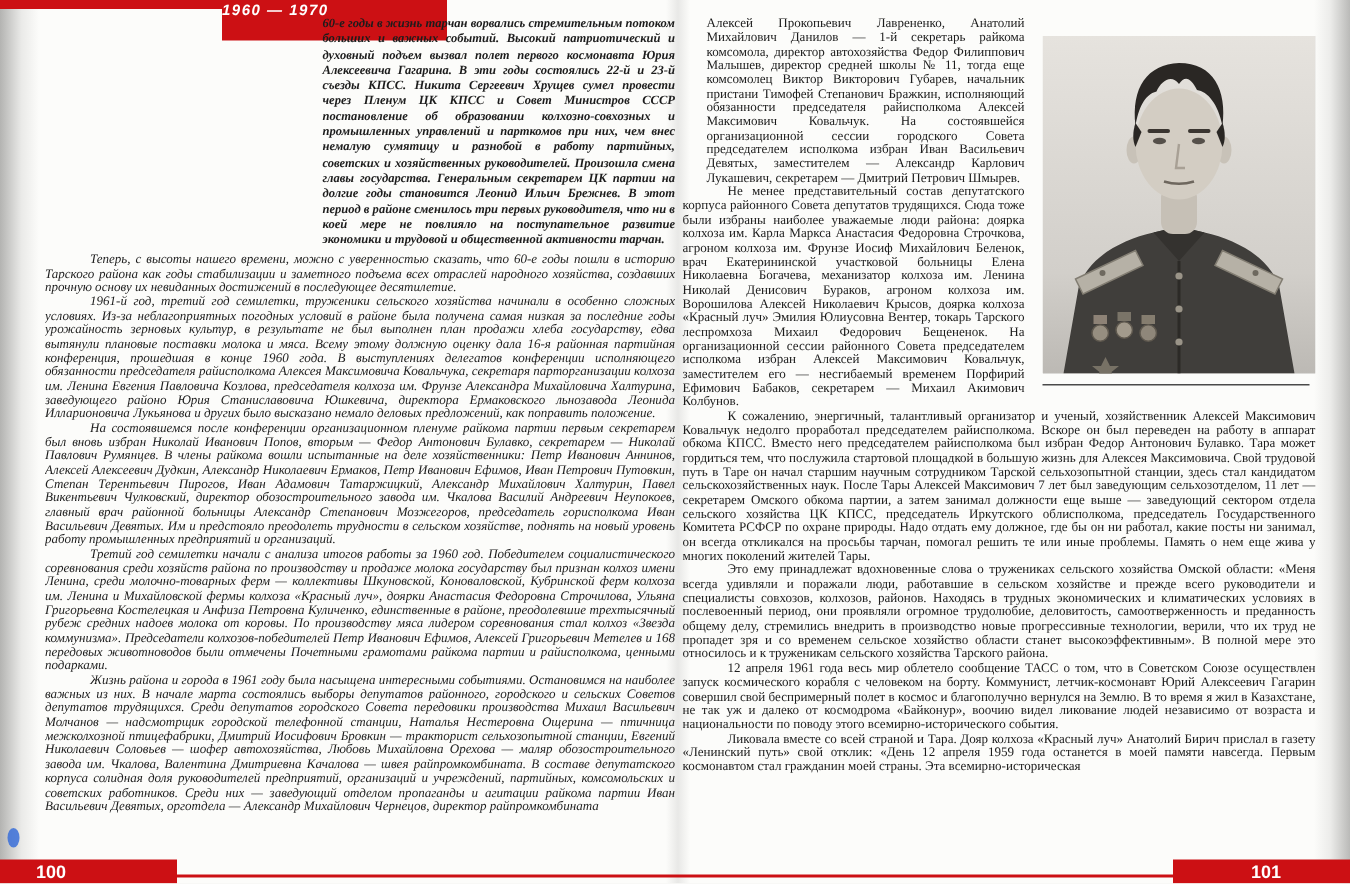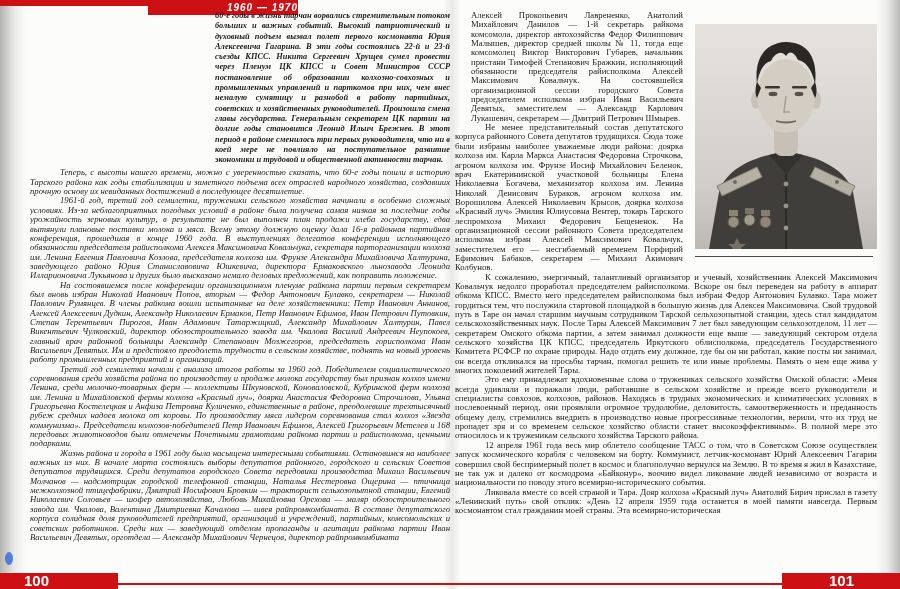--- a/index.html
+++ b/index.html
@@ -9,23 +9,23 @@
 
   
   .edge { position:absolute; top:0; bottom:0; pointer-events:none; }
   .edge.left  { left:0; width:26px; background:linear-gradient(90deg, rgba(120,120,118,.55), rgba(180,180,178,.25) 55%, rgba(255,255,255,0)); }
   .edge.right { right:0; width:24px; background:linear-gradient(270deg, rgba(120,120,118,.5), rgba(180,180,178,.22) 55%, rgba(255,255,255,0)); }
   .gutter { position:absolute; top:0; bottom:0; left:444px; width:16px;
             background:linear-gradient(90deg, rgba(0,0,0,0), rgba(90,90,90,.12) 50%, rgba(0,0,0,0)); pointer-events:none; }
 
   
   .header-strip { position:absolute; left:0; top:0; width:150px; height:6px; background:var(--accent); }
-  .header-box { position:absolute; left:148px; top:0; width:150px; height:15px; background:var(--accent);
+  .header-box { position:absolute; left:148px; top:0; width:150px; height:27px; background:var(--accent);
                 color:#fff; font-family:"Liberation Sans","DejaVu Sans",sans-serif; font-weight:bold; font-style:italic;
-                font-size:10px; line-height:15px; text-align:right; letter-spacing:1px; }
+                font-size:10px; line-height:15px; text-align:left; letter-spacing:1px; }
 
   
   .page-content { position:absolute; top:11px; height:570px; overflow:hidden; color:var(--ink);
                   font-size:8.7px; line-height:9.35px; text-align:justify; hyphens:auto; -webkit-hyphens:auto; }
   #left-page  { left:30px;  width:420px;font-style:italic; }
   #right-page { left:455px; width:422px; }
   .page-content p { margin:0; text-indent:30px; }
   .page-content p.continued { text-indent:0;margin-left:16px; }
   p.intro { margin-left:185px; width:235px; font-weight:bold; font-size:8.4px; line-height:10.3px;
             text-indent:0; margin-bottom:3px; }
@@ -33,21 +33,21 @@
   
   .photo-block { float:right; width:186px; padding-top:13px; margin:0 0 6px 8px; }
   .photo-frame { width:182px; height:225px; margin-left:4px; display:block; box-shadow:0 0 0 1px rgba(0,0,0,.18) inset; }
   .photo-caption { margin:5px 0 0 6px; font-style:italic; font-size:7.8px; line-height:9.3px;
                    text-align:left; color:#262626; text-indent:0; }
   .caption-rule { border:0; border-top:1px solid #4a4a4a; margin:7px 0 0 4px; width:178px; }
 
   
   .footer-line { position:absolute; left:0; top:583px; width:900px; height:2px; background:var(--accent); }
   .pagenum { position:absolute; top:573px; height:16px; width:118px; background:var(--accent); color:#fff;
-             font-family:"Liberation Sans","DejaVu Sans",sans-serif; font-weight:bold; font-size:15px; line-height:16px; }
+             font-family:"Liberation Sans","DejaVu Sans",sans-serif; font-weight:bold; font-size:12px; line-height:16px; }
   .pagenum.left  { left:0; text-align:left;  padding-left:24px;  box-sizing:border-box; }
   .pagenum.right { right:0; text-align:right; padding-right:46px; box-sizing:border-box; }
 
   .blue-mark { position:absolute; left:5px; top:552px; width:8px; height:13px; border-radius:50%;
                background:#3a6fd8; opacity:.85; }
 </style>
 </head>
 <body>
 
 <div class="spread">

